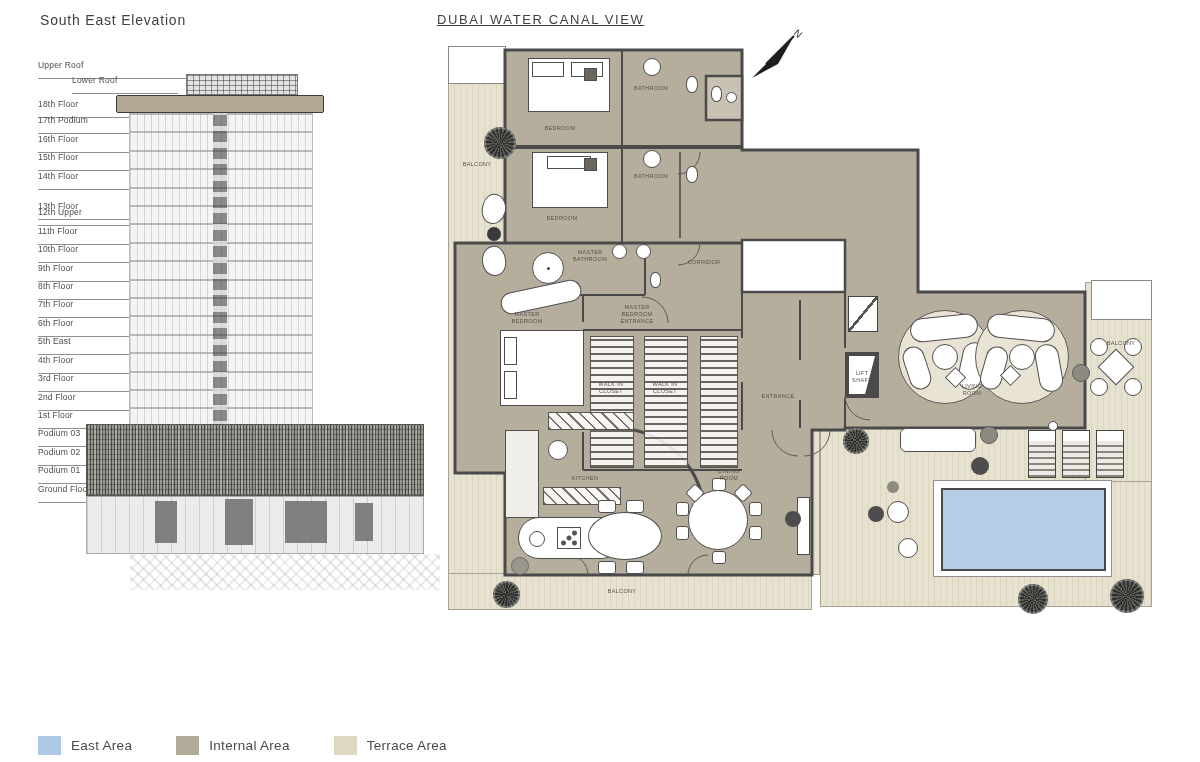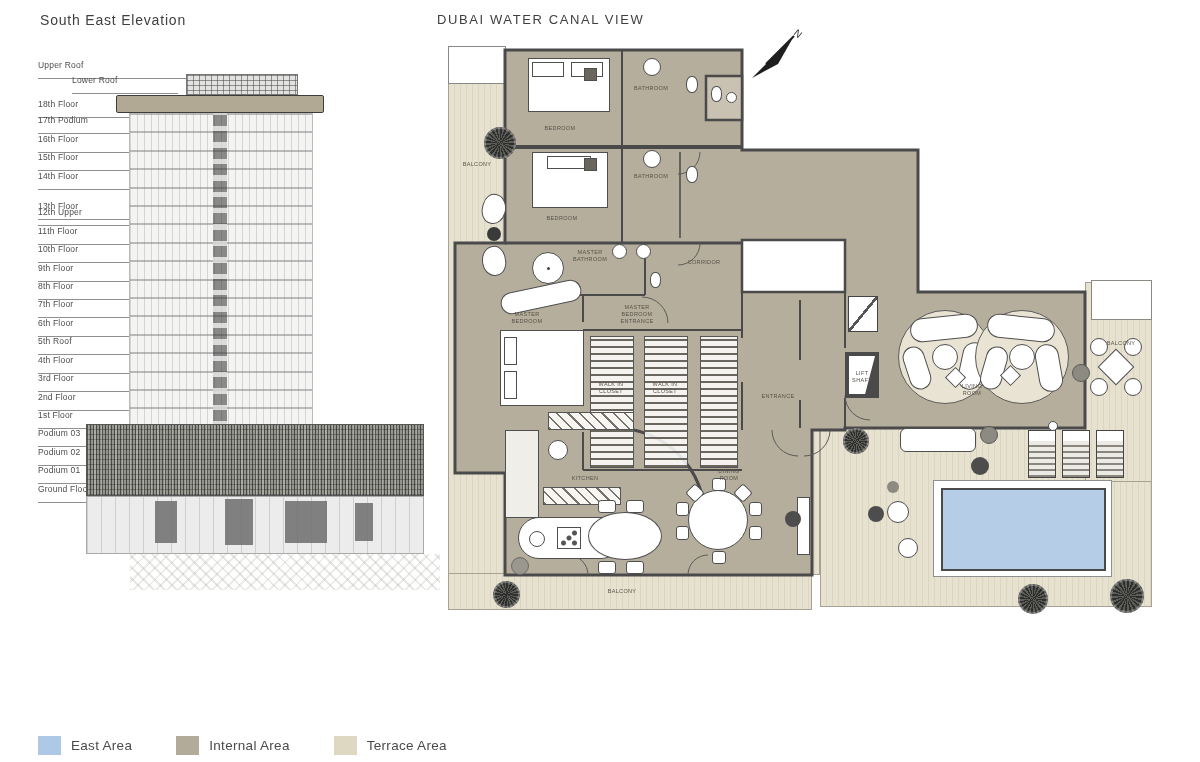--- a/index.html
+++ b/index.html
@@ -4,21 +4,21 @@
 <style>
   :root{
     --internal:#b6ae9c; --terrace:#e7e1cf; --terrace-stripe:#dcd5c1;
     --pool:#b6cde7; --wall:#4a4a4a; --sofa:#e9e3d3; --ink:#3f3f3f;
   }
   html,body{margin:0;padding:0;background:#fff;}
   #canvas{position:relative;width:1200px;height:762px;background:#fff;overflow:hidden;
     font-family:"Liberation Sans", sans-serif;}
   .abs{position:absolute;box-sizing:border-box;}
   .title{color:var(--ink);font-size:14px;letter-spacing:.8px;}
-  .plan-title{color:var(--ink);font-size:13px;letter-spacing:1.6px;}
+  .plan-title{color:var(--ink);font-size:13px;letter-spacing:1.6px;text-decoration:underline;}
   
   .floor-row{position:absolute;left:0;height:18px;border-bottom:1px solid #8f8f8f;
     font-size:8.5px;color:#4c4c4c;letter-spacing:.2px;white-space:nowrap;}
   .tower{background:#f4f4f2;border-left:1px solid #bbb;border-right:1px solid #bbb;
     background-image:
       repeating-linear-gradient(90deg, rgba(130,130,130,.28) 0 1px, transparent 1px 7px),
       repeating-linear-gradient(180deg, #b9b9b9 0 2px, transparent 2px 18.4px);}
   .tower-core{background:repeating-linear-gradient(180deg, rgba(50,50,50,.55) 2px 13px, rgba(215,215,215,.85) 13px 18.4px);}
   .roof-slab{background:#b2a995;border:1.5px solid #3c3c3c;border-radius:2px;}
   .roof-hatch{background:#e2e2e0;border:1px solid #777;
@@ -77,21 +77,21 @@
       <div class="floor-row" style="top: 92.1px; width: 94px;">15th Floor</div>
       <div class="floor-row" style="top: 110.52px; width: 94px;">14th Floor</div>
       <div class="floor-row" style="top: 128.94px; width: 94px; margin-top: 12px;">13th Floor</div>
       <div class="floor-row" style="top: 147.36px; width: 94px;">12th Upper</div>
       <div class="floor-row" style="top: 165.78px; width: 94px;">11th Floor</div>
       <div class="floor-row" style="top: 184.2px; width: 94px;">10th Floor</div>
       <div class="floor-row" style="top: 202.62px; width: 94px;">9th Floor</div>
       <div class="floor-row" style="top: 221.04px; width: 94px;">8th Floor</div>
       <div class="floor-row" style="top: 239.46px; width: 94px;">7th Floor</div>
       <div class="floor-row" style="top: 257.88px; width: 94px;">6th Floor</div>
-      <div class="floor-row" style="top: 276.3px; width: 94px;">5th Roof</div>
+      <div class="floor-row" style="top: 276.3px; width: 94px;">5th East</div>
       <div class="floor-row" style="top: 294.72px; width: 94px;">4th Floor</div>
       <div class="floor-row" style="top: 313.14px; width: 94px;">3rd Floor</div>
       <div class="floor-row" style="top: 331.56px; width: 94px;">2nd Floor</div>
       <div class="floor-row" style="top: 349.98px; width: 52px;">1st Floor</div>
       <div class="floor-row" style="top: 368.4px; width: 50px;">Podium 03</div>
       <div class="floor-row" style="top: 386.82px; width: 50px;">Podium 02</div>
       <div class="floor-row" style="top: 405.24px; width: 50px;">Podium 01</div>
       <div class="floor-row" style="top: 423.66px; width: 96px;">Ground Floor</div>
     </div>
 

